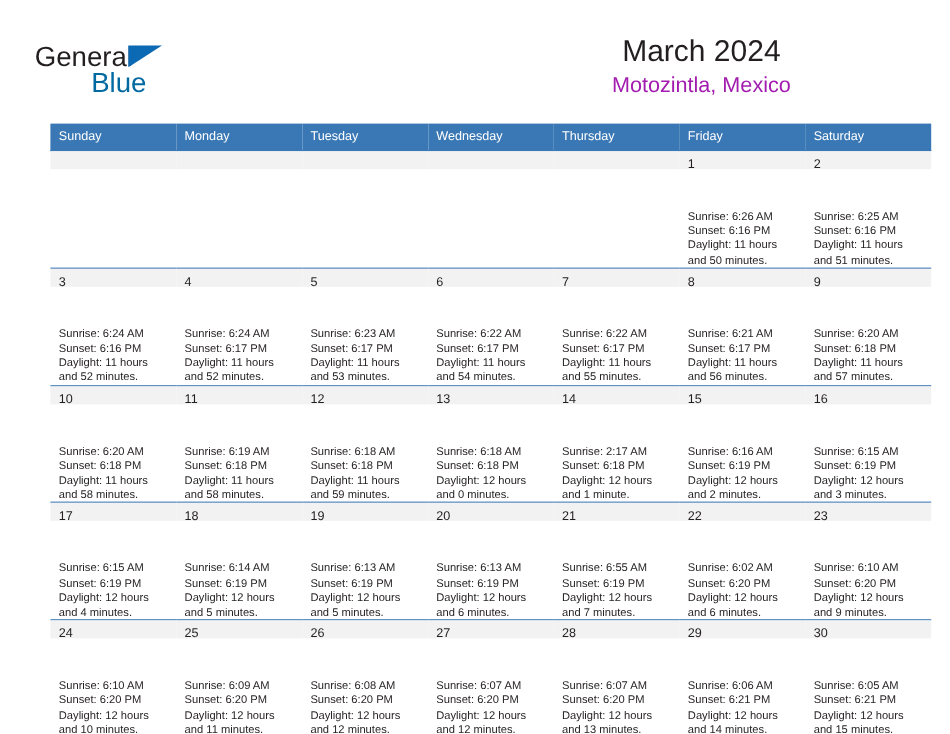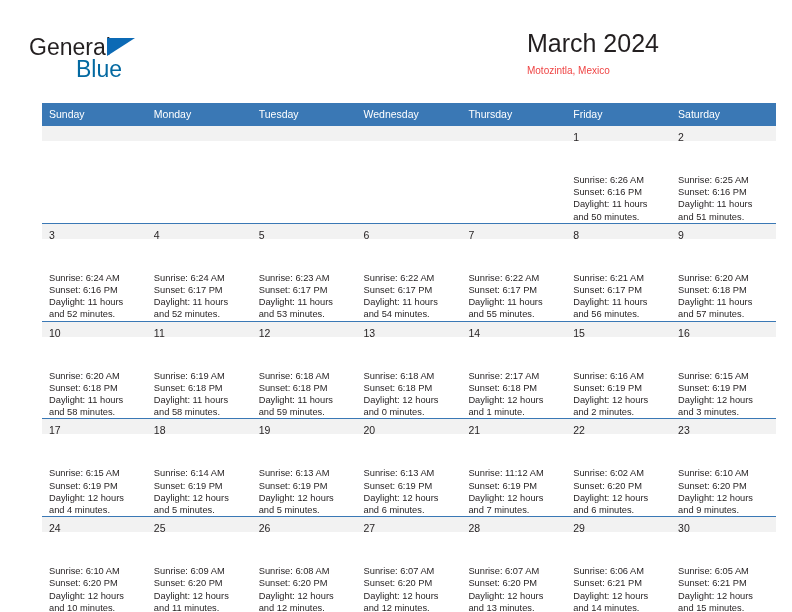--- a/index.html
+++ b/index.html
@@ -62,34 +62,34 @@
     width: 0;
     height: 0;
     border-left: 28px solid #0c6ab5;
     border-bottom: 18px solid transparent;
   }
 
   .title-block {
     position: absolute;
     right: 0;
     top: 0;
-    text-align: left;
+    text-align: center;
   }
   .cal-title {
     font-size: 25px;
     line-height: 30px;
     color: #231f20;
     font-weight: normal;
     margin: 0;
     white-space: nowrap;
   }
   .cal-subtitle {
-    font-size: 10px;
+    font-size: 18px;
     line-height: 20px;
-    color: #ef4444;
+    color: #a21caf;
     margin: 3px 0 0 0;
     white-space: nowrap;
   }
 
   
   .calendar {
     position: absolute;
     left: 42px;
     top: 103px;
     width: 734px;
@@ -437,21 +437,21 @@
                 <div class="cell-line">Sunset: 6:19 PM</div>
                 <div class="cell-line">Daylight: 12 hours</div>
                 <div class="cell-line">and 6 minutes.</div>
               </div>
             </div>
           </td>
           <td>
             <div class="cell">
               <div class="daynum-band"><span class="daynum">21</span></div>
               <div class="cell-body">
-                <div class="cell-line">Sunrise: 11:12 AM</div>
+                <div class="cell-line">Sunrise: 6:55 AM</div>
                 <div class="cell-line">Sunset: 6:19 PM</div>
                 <div class="cell-line">Daylight: 12 hours</div>
                 <div class="cell-line">and 7 minutes.</div>
               </div>
             </div>
           </td>
           <td>
             <div class="cell">
               <div class="daynum-band"><span class="daynum">22</span></div>
               <div class="cell-body">

